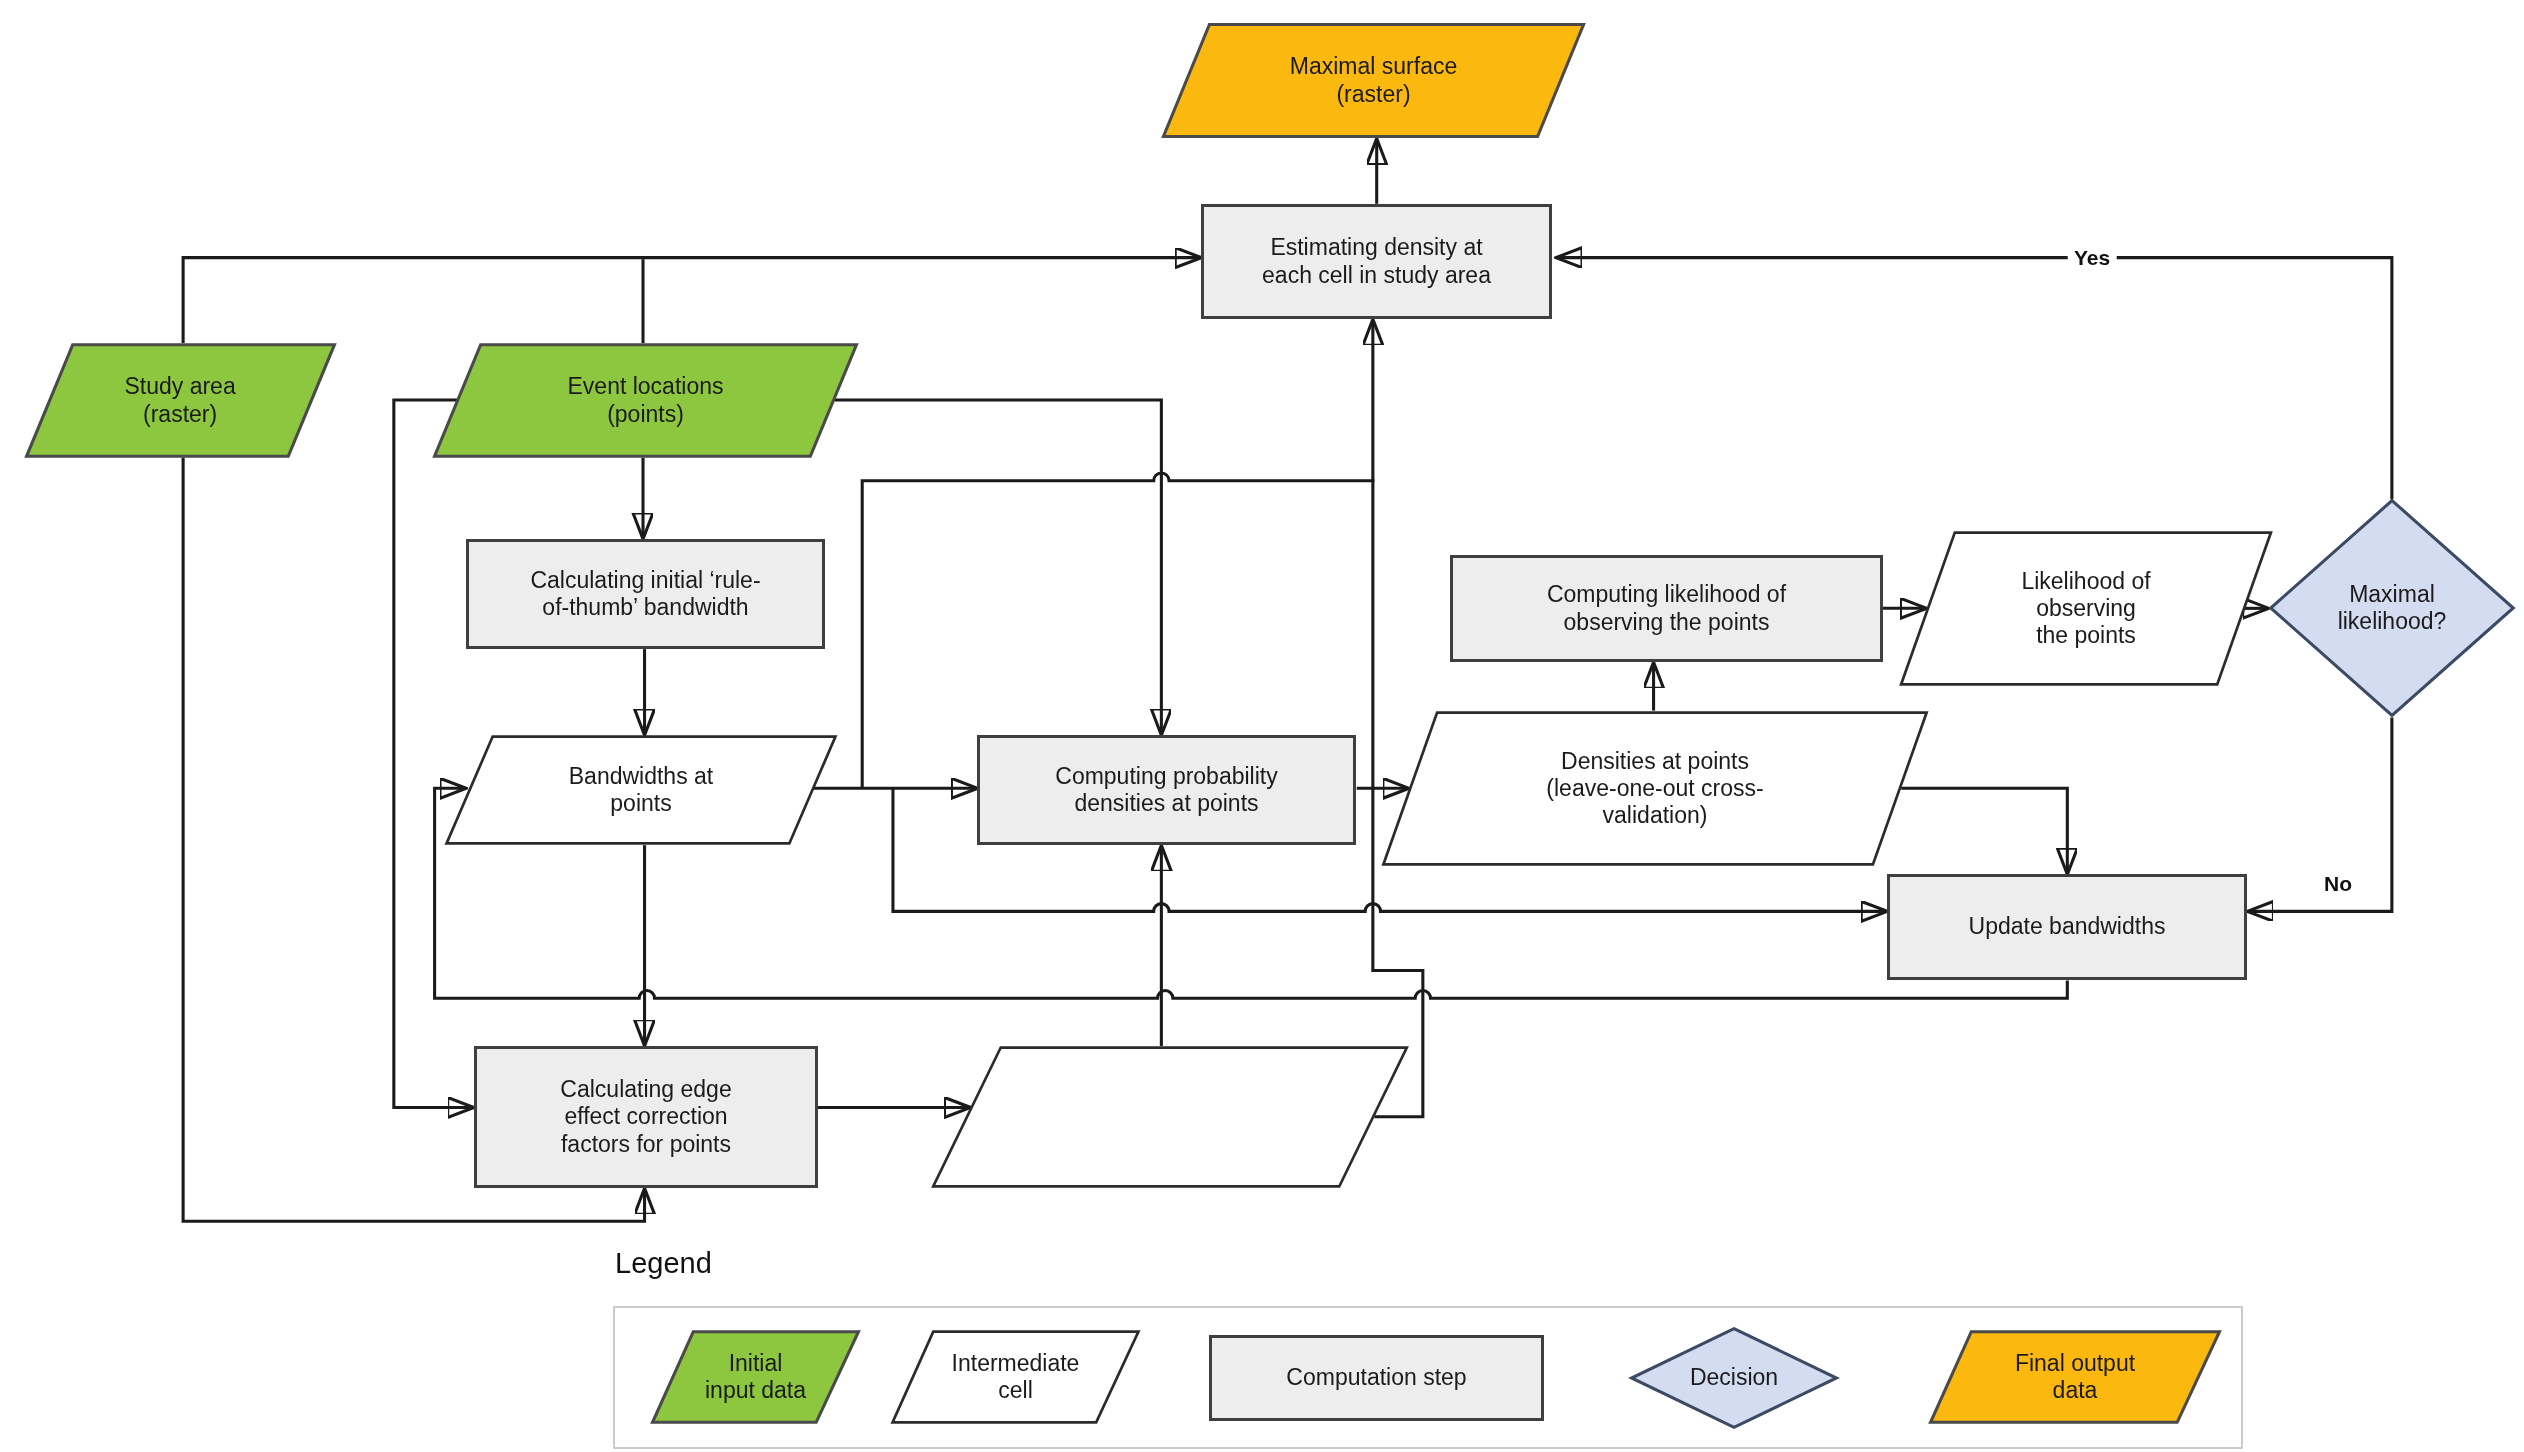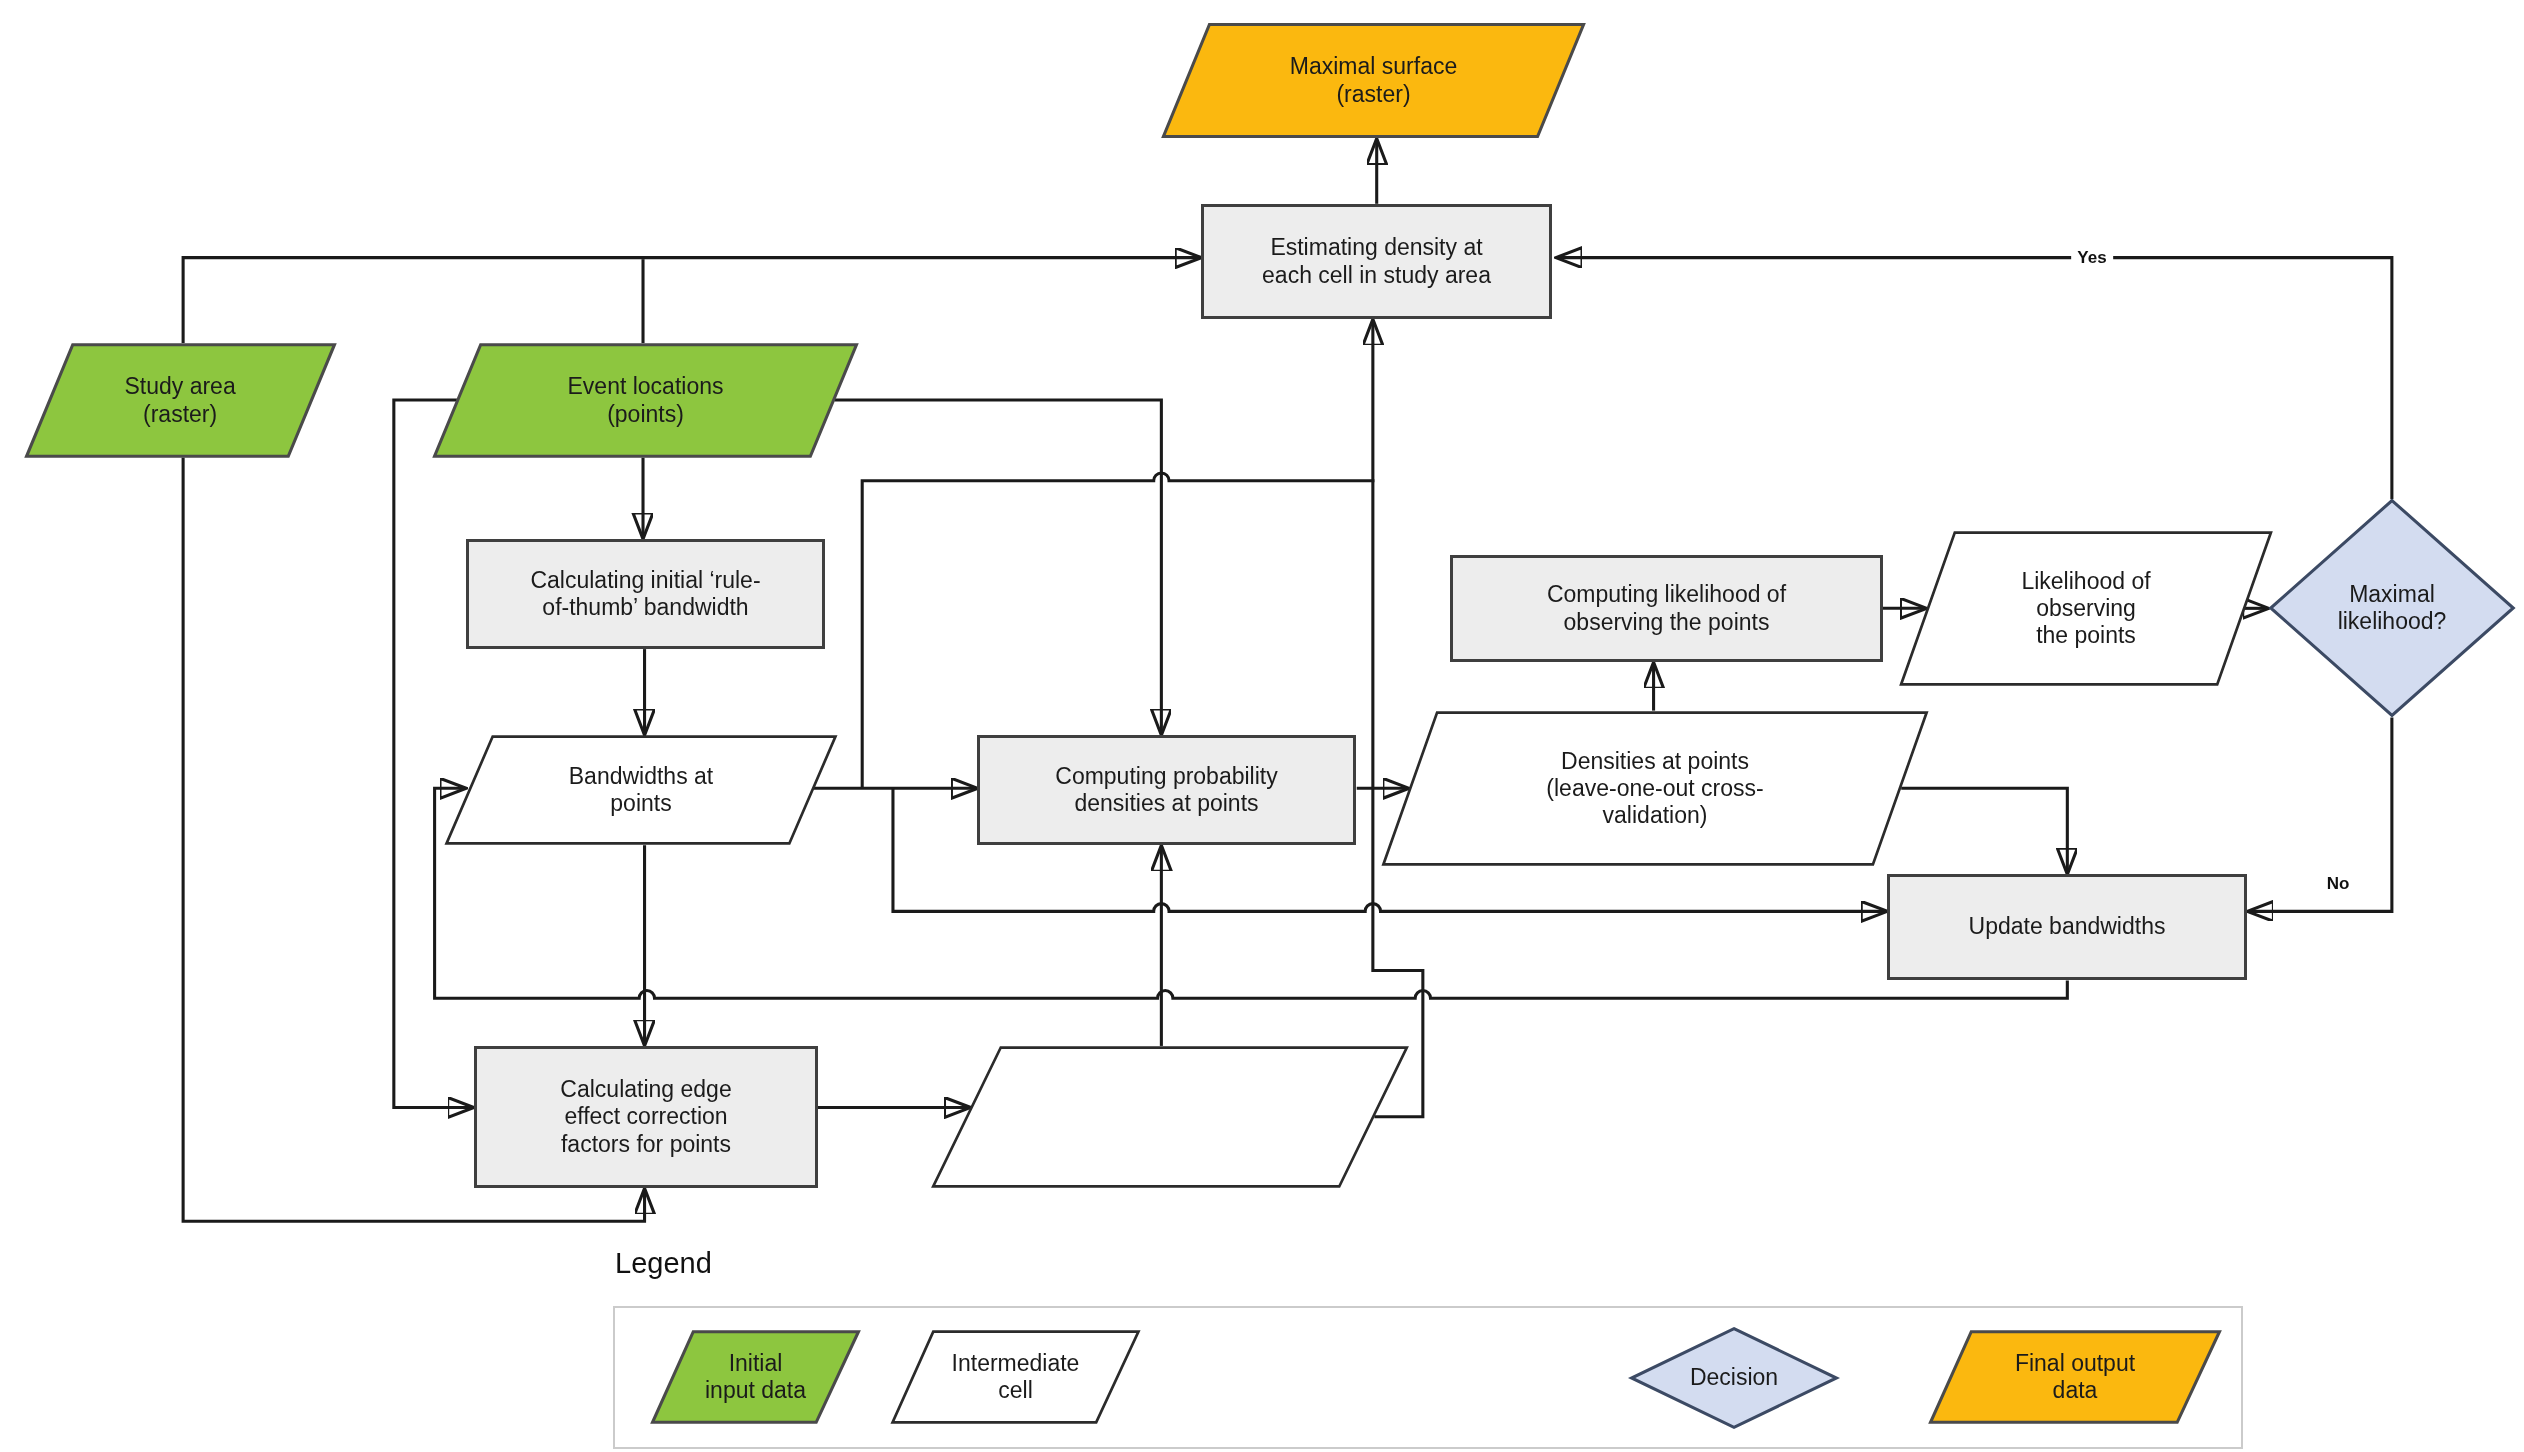--- a/index.html
+++ b/index.html
@@ -22,21 +22,21 @@
   }
   .node .shape{position:absolute;left:0;top:0;width:100%;height:100%;overflow:visible;}
   .node .lbl{position:relative;z-index:2;padding:0 7.7px;}
   .rect-node{background:var(--c-gray-fill,#EDEDED);border:3.1px solid var(--c-gray-border,#3F3F3F);box-sizing:border-box;}
   .fill-green{fill:var(--c-green,#8DC63F);stroke:#4a4a4a;stroke-width:4;}
   .fill-orange{fill:var(--c-orange,#FBB80F);stroke:#4a4a4a;stroke-width:4;}
   .fill-white{fill:#ffffff;stroke:#2b2b2b;stroke-width:3.5;}
   .fill-diamond{fill:var(--c-diamond-fill,#D3DCF0);stroke:var(--c-diamond-border,#3C4A64);stroke-width:4;}
   .edge-label{
     position:absolute;z-index:3;transform:translate(-50%,-50%);
-    font-size:17px;font-weight:bold;color:#111;
+    font-size:21px;font-weight:bold;color:#111;
   }
   .edge-label.on-line{background:#ffffff;padding:0 6.2px;}
   .legend-box{
     position:absolute;z-index:1;
     border:2.3px solid #cbcbcb;background:#ffffff;box-sizing:border-box;
   }
   .legend-title{
     position:absolute;z-index:2;font-size:29px;color:#111;
   }
 </style>
@@ -186,20 +186,23 @@
   </div>
 
   <div class="node" style="left:891px;top:1330px;width:249px;height:94px;">
     <svg class="shape" viewBox="0 0 324 122">
       <polygon class="fill-white" points="55,2 322,2 267,120 2,120"></polygon>
     </svg>
     <span class="lbl">Intermediate
 cell</span>
   </div>
 
+  <div class="node rect-node" style="left:1209px;top:1335px;width:335px;height:86px;">
+    <span class="lbl">Computation step</span>
+  </div>
 
   <div class="node" style="left:1630px;top:1327px;width:208px;height:102px;">
     <svg class="shape" viewBox="0 0 270 132">
       <polygon class="fill-diamond" points="135,2 268,66 135,130 2,66"></polygon>
     </svg>
     <span class="lbl">Decision</span>
   </div>
 
   <div class="node" style="left:1929px;top:1330px;width:292px;height:94px;">
     <svg class="shape" viewBox="0 0 380 122">

